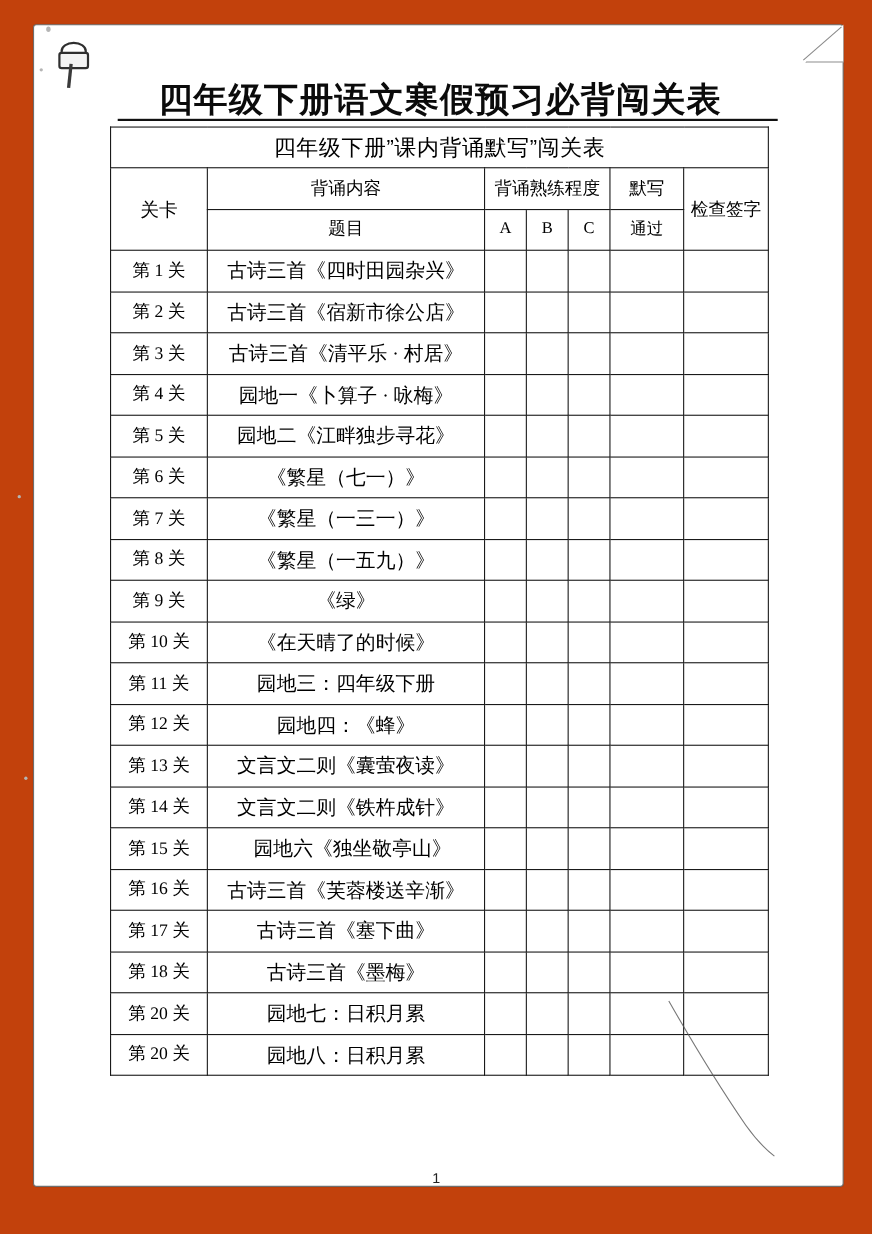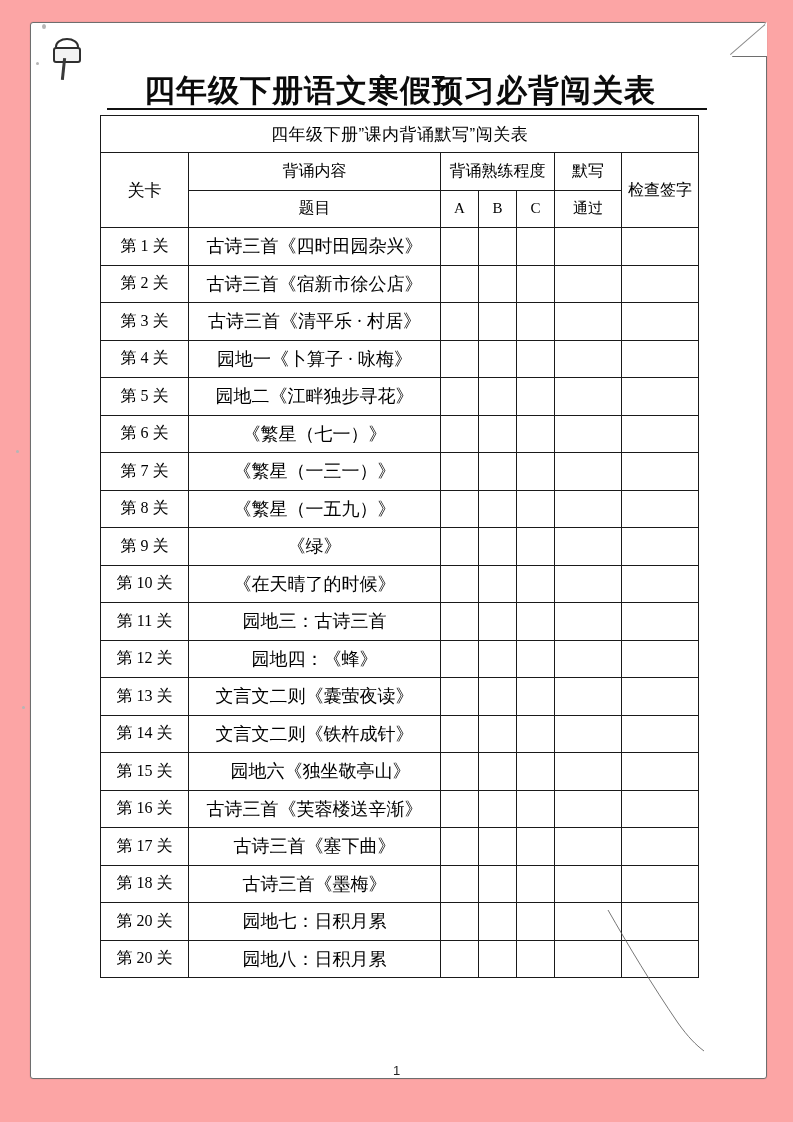--- a/index.html
+++ b/index.html
@@ -13,21 +13,21 @@
     font-family: "Liberation Serif", "DejaVu Serif", serif;
     color: #000;
     position: relative;
     overflow: hidden;
   }
 
   
   #page {
     position: absolute;
     inset: 0;
-    background: #fca5a5;
+    background: #c2410c;
     text-decoration: underline;
   }
 
   
   .sheet-edge {
     position: absolute;
     left: 30px;
     top: 22px;
     width: 735px;
     height: 1055px;
@@ -142,21 +142,21 @@
     border: 1px solid #1a1a1a;
     padding: 0;
     text-align: center;
     vertical-align: middle;
     font-weight: normal;
   }
   .sub-title-cell {
     height: 36px;
     font-family: "Liberation Sans", "DejaVu Sans", sans-serif;
     font-weight: bold;
-    font-size: 17px;
+    font-size: 20px;
     letter-spacing: 0.5px;
     white-space: nowrap;
   }
   .hdr {
     font-size: 16px;
     height: 32px;
     white-space: nowrap;
   }
   .hdr-tall {
     font-size: 17px;
@@ -355,21 +355,21 @@
           <td class="row-no">第 10 关</td>
           <td class="row-title">《在天晴了的时候》</td>
           <td class="cell-blank"></td>
           <td class="cell-blank"></td>
           <td class="cell-blank"></td>
           <td class="cell-blank"></td>
           <td class="cell-blank"></td>
         </tr>
         <tr>
           <td class="row-no">第 11 关</td>
-          <td class="row-title">园地三：古诗三首</td>
+          <td class="row-title">园地三：四年级下册</td>
           <td class="cell-blank"></td>
           <td class="cell-blank"></td>
           <td class="cell-blank"></td>
           <td class="cell-blank"></td>
           <td class="cell-blank"></td>
         </tr>
         <tr>
           <td class="row-no">第 12 关</td>
           <td class="row-title">园地四：《蜂》</td>
           <td class="cell-blank"></td>

